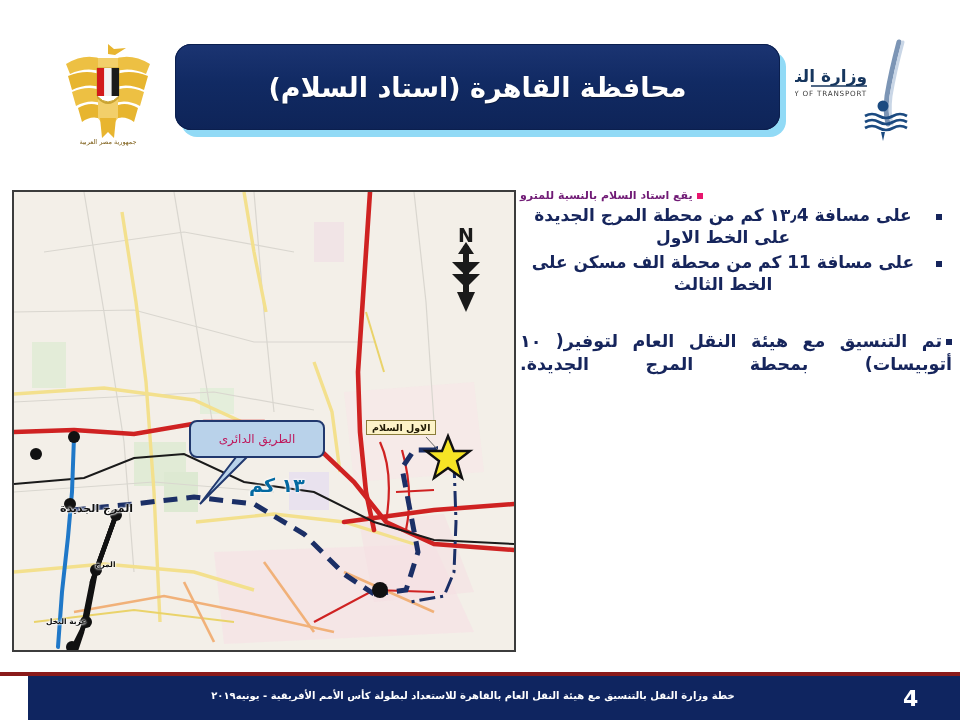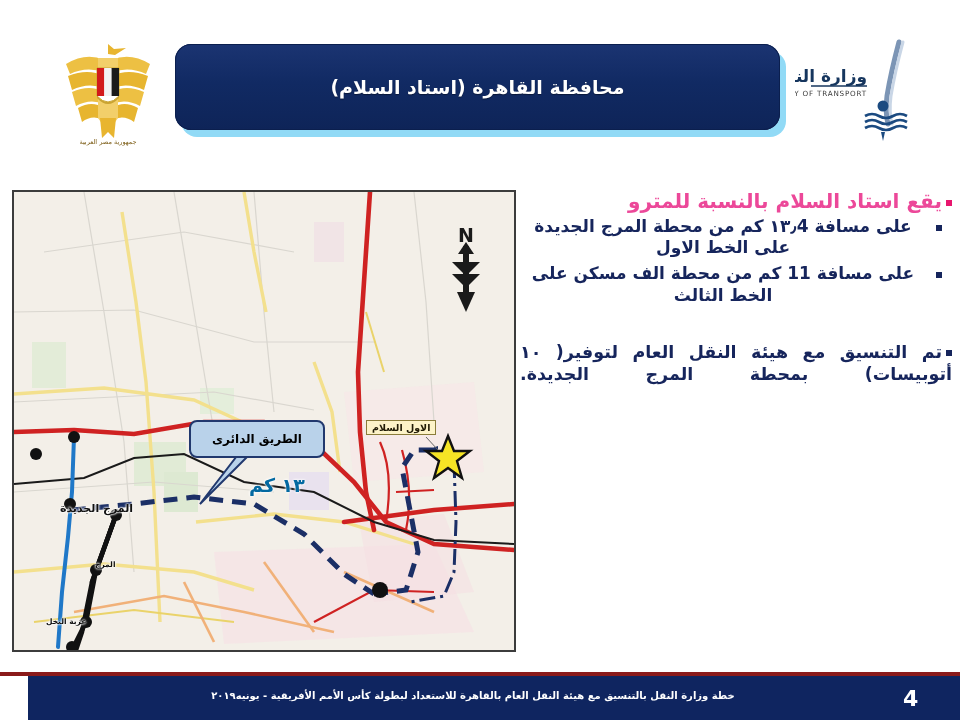--- a/index.html
+++ b/index.html
@@ -14,41 +14,41 @@
   .emblem svg{display:block;}
 
   .title-bar{
     position:absolute;left:175px;top:44px;width:605px;height:86px;
     background:linear-gradient(180deg,#1b3472 0%,#112a63 45%,#0e2458 100%);
     border-radius:16px;
     box-shadow:6px 7px 0 0 rgba(126,212,245,.85), 0 0 0 1px #0b1f4e inset;
     display:flex;align-items:center;justify-content:center;
   }
   .title-txt{
-    color:#ffffff;font-size:19px;font-weight:bold;
+    color:#ffffff;font-size:27px;font-weight:bold;
     direction:rtl;letter-spacing:0px;text-align:center;
     text-shadow:0 1px 1px rgba(0,0,0,.4);
   }
   .mot-logo{position:absolute;left:795px;top:38px;width:160px;height:112px;}
 
   
   .map-frame{
     position:absolute;left:12px;top:190px;width:500px;height:458px;
     border:2px solid #3c3c3c;background:#f2efe9;overflow:hidden;
   }
   .map-canvas{position:absolute;inset:0;}
   .map-label{
     position:absolute;direction:rtl;font-weight:bold;color:#111;
     white-space:nowrap;text-shadow:0 0 2px #fff,0 0 2px #fff,0 0 3px #fff;
   }
   .callout{
     position:absolute;left:175px;top:228px;width:132px;height:34px;
     background:#b9d2ea;border:2px solid #21386e;border-radius:8px;
     display:flex;align-items:center;justify-content:center;
-    direction:rtl;color:#000000;font-weight:bold;font-size:12px;
+    direction:rtl;color:#be185d;font-weight:normal;font-size:12px;
     z-index:6;
     text-align:center;
   }
   .callout-tail{position:absolute;left:180px;top:258px;z-index:5;}
   .km-label{
     position:absolute;left:235px;top:282px;direction:rtl;
     font-size:19px;font-weight:bold;color:#0369a1;z-index:6;
     text-shadow:0 0 3px #fff,0 0 3px #fff;
   }
   .stadium-tag{
@@ -57,22 +57,22 @@
     padding:1px 5px;direction:rtl;font-size:9.5px;font-weight:bold;color:#201a05;
     z-index:6;white-space:nowrap;
   }
 
   
   .content{
     position:absolute;left:520px;top:190px;width:432px;height:450px;
     direction:rtl;text-align:justify;
   }
   .lead{
-    color:#ec4899;font-weight:bold;font-size:20px;line-height:1.18;
-    margin:0 0 2px 0;text-align:right;
+    color:#701a75;font-weight:bold;font-size:11px;line-height:1.18;
+    margin:0 0 2px 0;text-align:left;
   }
   .bullets{list-style:none;margin:0;padding:0 10px 0 0;}
   .bullets li{
     color:#16255c;font-weight:bold;font-size:17px;line-height:1.28;
     margin-bottom:4px;position:relative;padding-right:16px;text-align:center;
   }
   .bullets li:before{
     content:"";position:absolute;right:0;top:9px;width:6px;height:6px;
     background:#16255c;
   }

